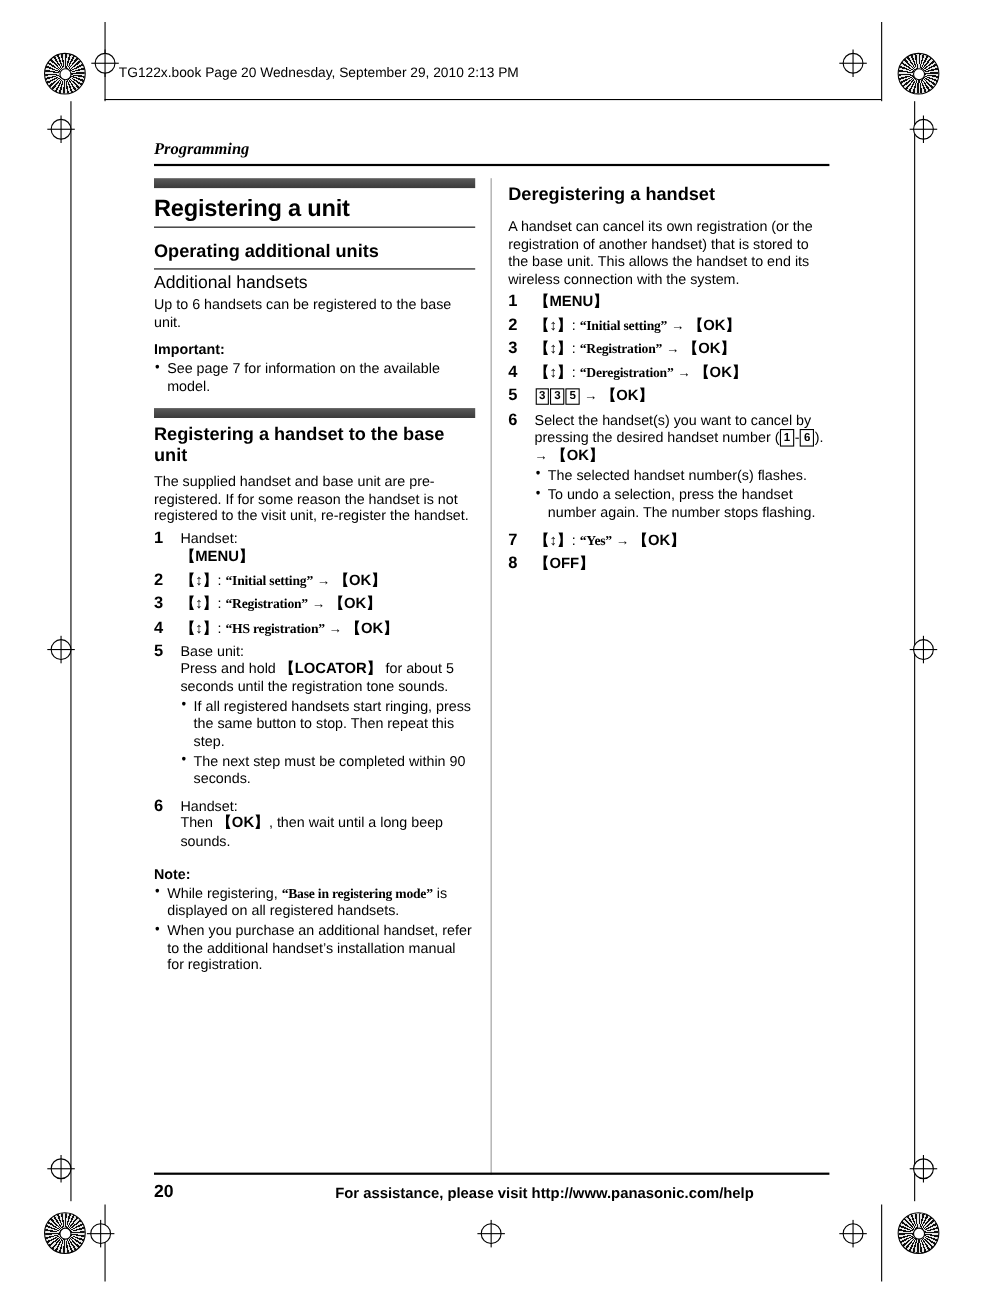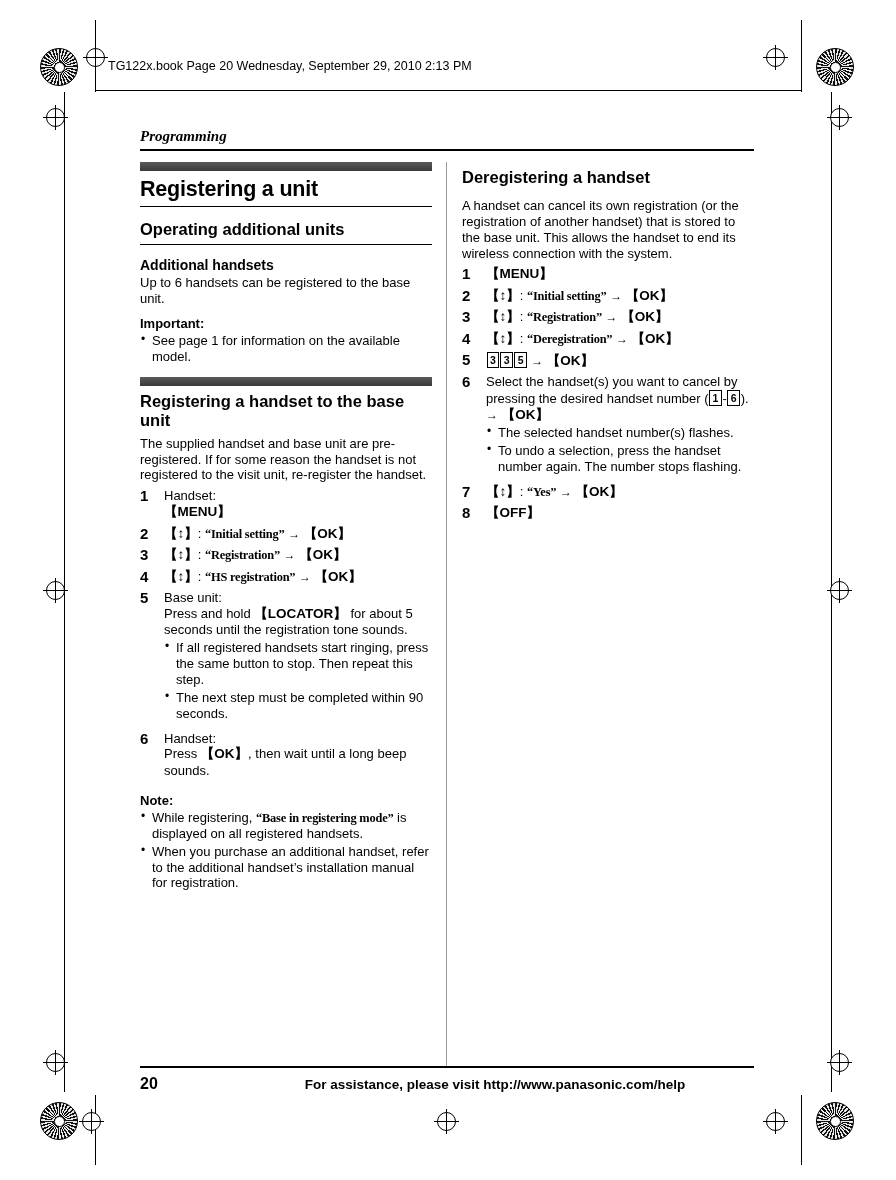--- a/index.html
+++ b/index.html
@@ -124,23 +124,23 @@
     height: 1px;
     background: #000;
     margin: 5px 0 0 0;
   }
   h2.sub {
     font-size: 16.5px;
     font-weight: bold;
     margin: 13px 0 0 0;
   }
   h3.sub3 {
-    font-size: 14px;
-    font-weight: bold;
-    margin: 12px 0 2px 0;
+    font-size: 16px;
+    font-weight: normal;
+    margin: 4px 0 2px 0;
   }
   p.body {
     font-size: 13px;
     line-height: 1.22;
     margin: 1px 0 0 0;
   }
 
   .imp { font-size: 13px; font-weight: bold; margin: 9px 0 0 0; }
 
   ul.bul {
@@ -278,21 +278,21 @@
     <div class="rule-thin"></div>
 
     <h2 class="sub">Operating additional units</h2>
     <div class="rule-thin"></div>
 
     <h3 class="sub3">Additional handsets</h3>
     <p class="body">Up to 6 handsets can be registered to the base unit.</p>
 
     <div class="imp">Important:</div>
     <ul class="bul">
-      <li>See page 1 for information on the available model.</li>
+      <li>See page 7 for information on the available model.</li>
     </ul>
 
     <div class="black-bar" style="margin-top:12px;"></div>
     <h2 class="sub" style="margin-top:0;">Registering a handset to the base unit</h2>
     <p class="body" style="margin-top:6px;">The supplied handset and base unit are pre-registered. If for some reason the handset is not registered to the visit unit, re-register the handset.</p>
 
     <div class="steps">
 
       <div class="step">
         <span class="num">1</span>
@@ -327,21 +327,21 @@
         <span>Press and hold </span><span class="key">【LOCATOR】</span><span> for about 5 seconds until the registration tone sounds.</span>
         <ul class="bul">
           <li>If all registered handsets start ringing, press the same button to stop. Then repeat this step.</li>
           <li>The next step must be completed within 90 seconds.</li>
         </ul>
       </div>
 
       <div class="step" style="margin-top:9px;">
         <span class="num">6</span>
         <span class="lbl">Handset:</span><br>
-        <span>Press </span><span class="key">【OK】</span><span>, then wait until a long beep sounds.</span>
+        <span>Then </span><span class="key">【OK】</span><span>, then wait until a long beep sounds.</span>
       </div>
 
     </div>
 
     <div class="note-head">Note:</div>
     <ul class="bul">
       <li><span>While registering, </span><span class="mono">“Base in registering mode”</span><span> is displayed on all registered handsets.</span></li>
       <li>When you purchase an additional handset, refer to the additional handset’s installation manual for registration.</li>
     </ul>
   </div>

